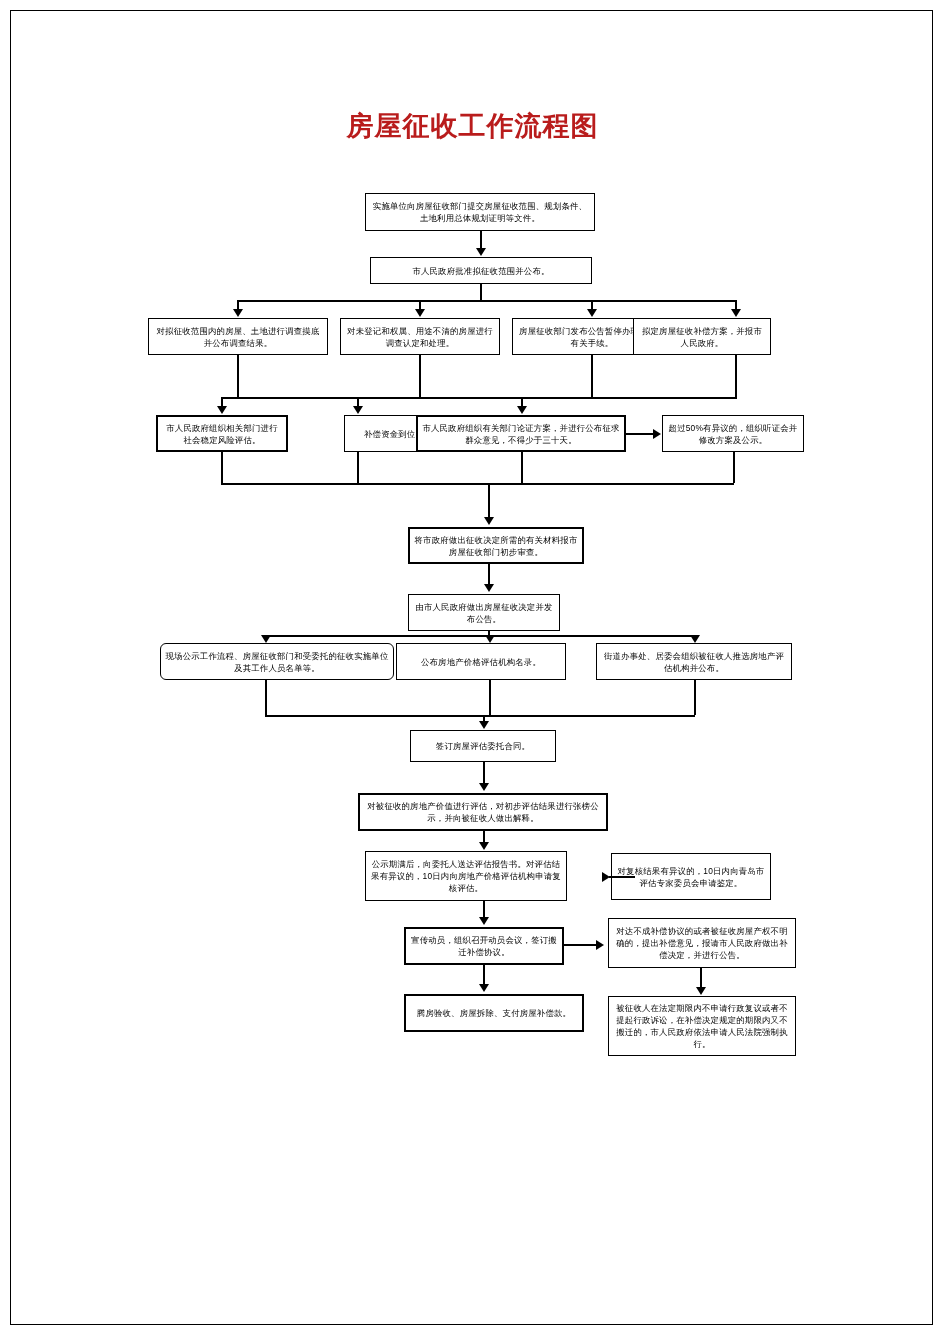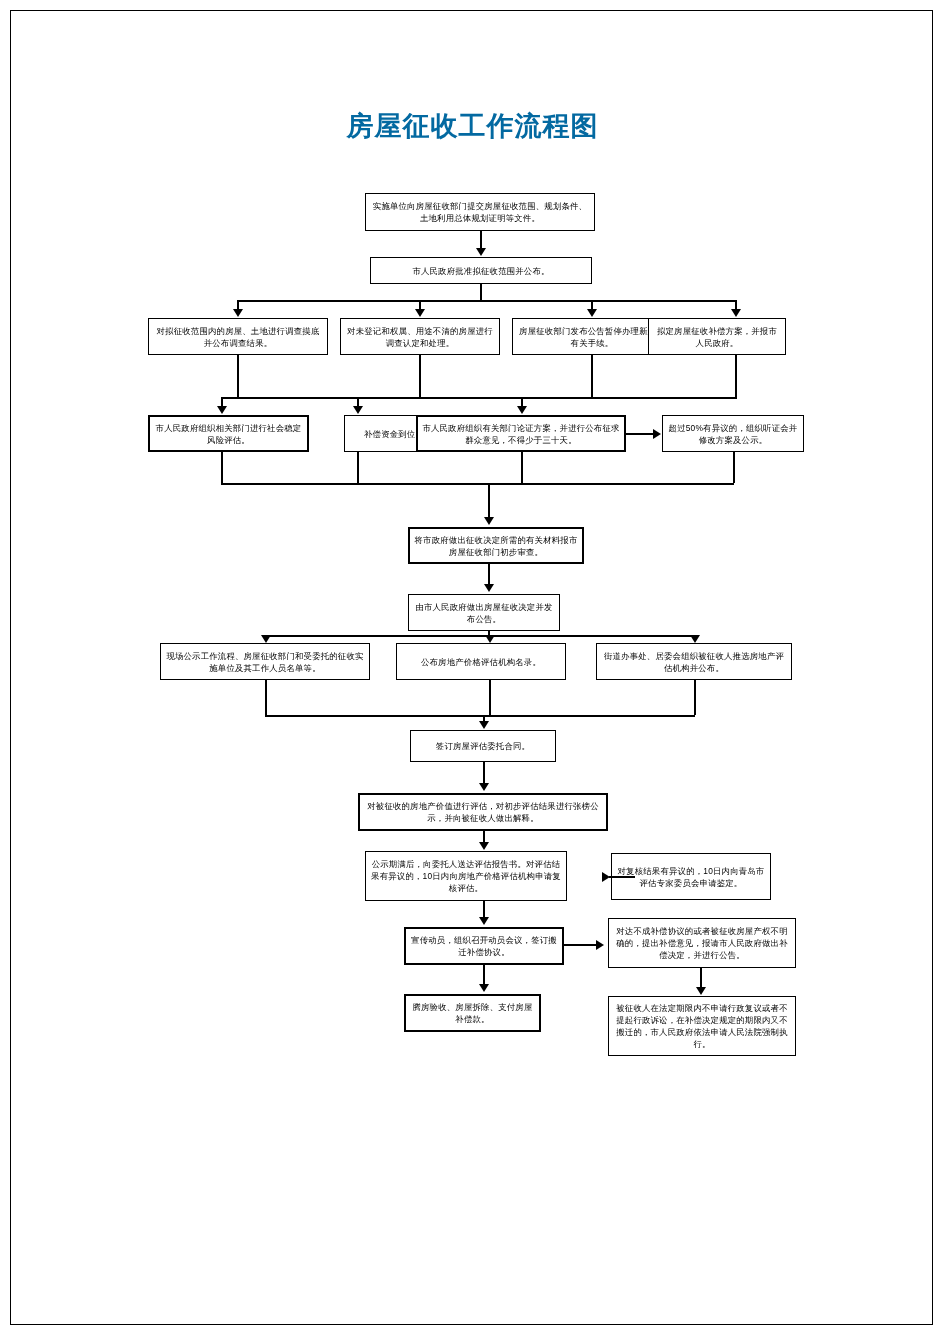--- a/index.html
+++ b/index.html
@@ -29,21 +29,21 @@
   }
   #title {
     position: absolute;
     left: 0; top: 108px;
     width: 945px;
     text-align: center;
     font-family: "Liberation Serif", "DejaVu Serif", serif;
     font-weight: bold;
     font-size: 27px;
     letter-spacing: 1px;
-    color: #0369a1;
+    color: #b91c1c;
   }
   .node {
     position: absolute;
     box-sizing: border-box;
     border: 1px solid #000;
     background: #ffffff;
     color: #000;
     font-size: 8.4px;
     line-height: 12px;
     text-align: center;
@@ -101,25 +101,25 @@
   </div>
 
   <div class="node" style="left:340px; top:318px; width:160px; height:37px;">
     <span class="txt">对未登记和权属、用途不清的房屋进行调查认定和处理。</span>
   </div>
 
   <div class="node" style="left:512px; top:318px; width:160px; height:37px;">
     <span class="txt">房屋征收部门发布公告暂停办理新建等有关手续。</span>
   </div>
 
-  <div class="node" style="left:648px; top:318px; width:138px; height:37px;">
+  <div class="node" style="left:633px; top:318px; width:138px; height:37px;">
     <span class="txt">拟定房屋征收补偿方案，并报市人民政府。</span>
   </div>
 
-  <div class="node thick" style="left:148px; top:415px; width:161px; height:37px;justify-content:flex-end;">
+  <div class="node thick" style="left:156px; top:415px; width:132px; height:37px;justify-content:flex-end;">
     <span class="txt">市人民政府组织相关部门进行社会稳定风险评估。</span>
   </div>
 
   <div class="node" style="left:308px; top:415px; width:100px; height:37px;margin-left:36px;">
     <span class="txt">补偿资金到位。</span>
   </div>
 
   <div class="node thick" style="left:416px; top:415px; width:210px; height:37px;">
     <span class="txt">市人民政府组织有关部门论证方案，并进行公布征求群众意见，不得少于三十天。</span>
   </div>
@@ -129,21 +129,21 @@
   </div>
 
   <div class="node thick" style="left:400px; top:527px; width:176px; height:37px;margin-left:8px;">
     <span class="txt">将市政府做出征收决定所需的有关材料报市房屋征收部门初步审查。</span>
   </div>
 
   <div class="node" style="left:408px; top:594px; width:152px; height:37px;">
     <span class="txt">由市人民政府做出房屋征收决定并发布公告。</span>
   </div>
 
-  <div class="node" style="left:160px; top:643px; width:210px; height:37px;">
+  <div class="node" style="left:160px; top:643px; width:234px; height:37px;border-radius:6px;">
     <span class="txt">现场公示工作流程、房屋征收部门和受委托的征收实施单位及其工作人员名单等。</span>
   </div>
 
   <div class="node" style="left:396px; top:643px; width:170px; height:37px;">
     <span class="txt">公布房地产价格评估机构名录。</span>
   </div>
 
   <div class="node" style="left:596px; top:643px; width:196px; height:37px;">
     <span class="txt">街道办事处、居委会组织被征收人推选房地产评估机构并公布。</span>
   </div>
@@ -165,21 +165,21 @@
   </div>
 
   <div class="node thick" style="left:404px; top:927px; width:160px; height:38px;">
     <span class="txt">宣传动员，组织召开动员会议，签订搬迁补偿协议。</span>
   </div>
 
   <div class="node" style="left:608px; top:918px; width:188px; height:50px;">
     <span class="txt">对达不成补偿协议的或者被征收房屋产权不明确的，提出补偿意见，报请市人民政府做出补偿决定，并进行公告。</span>
   </div>
 
-  <div class="node thick" style="left:404px; top:994px; width:137px; height:38px;">
+  <div class="node thick" style="left:404px; top:994px; width:180px; height:38px;">
     <span class="txt">腾房验收、房屋拆除、支付房屋补偿款。</span>
   </div>
 
   <div class="node" style="left:608px; top:996px; width:188px; height:60px;">
     <span class="txt">被征收人在法定期限内不申请行政复议或者不提起行政诉讼，在补偿决定规定的期限内又不搬迁的，市人民政府依法申请人民法院强制执行。</span>
   </div>
 
   <div class="vline t2" style="left:480px; top:231px; height:18px;"></div>
   <div class="arrow-down" style="left:476px; top:248px;"></div>
 

